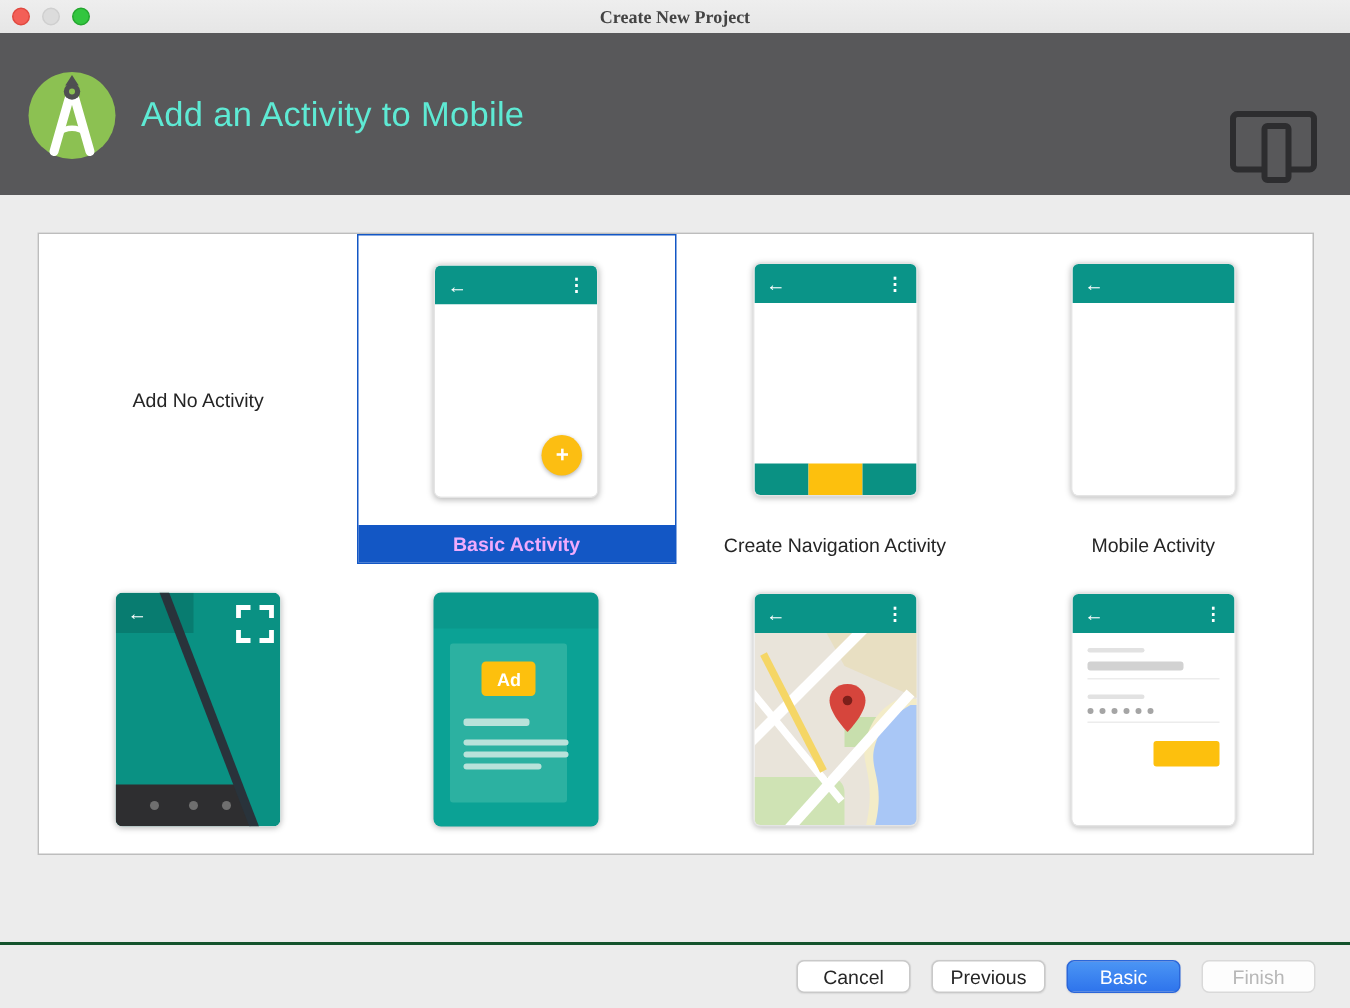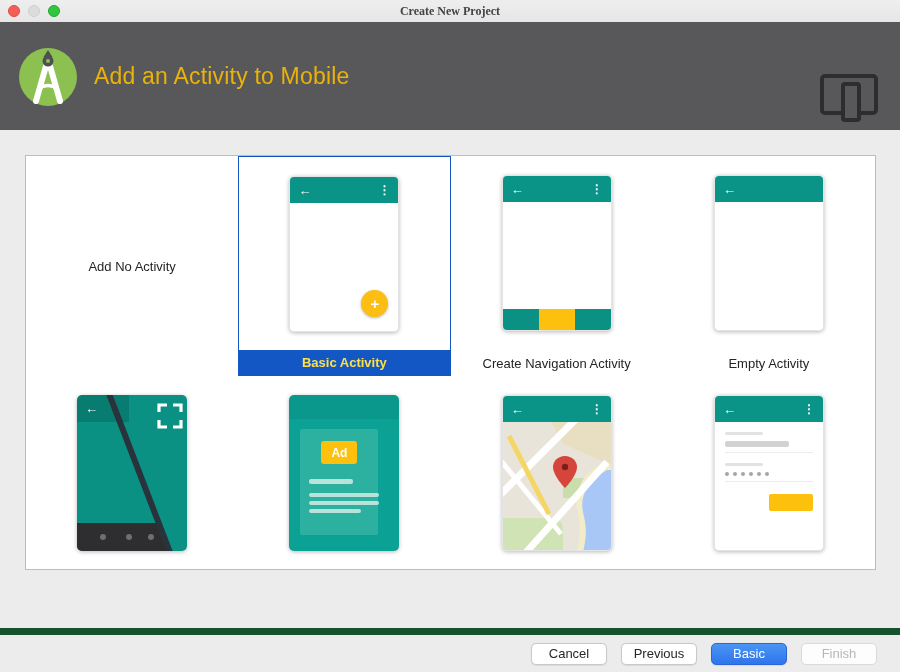--- a/index.html
+++ b/index.html
@@ -15,37 +15,37 @@
   .light.red   { background:#f35f57; border:1px solid #e04940; }
   .light.gray  { background:#dcdcdc; border:1px solid #cfcfcf; }
   .light.green { background:#32c63f; border:1px solid #24a62f; }
   .win-title { position:absolute; left:0; right:0; text-align:center;
     font-size:12px; font-weight:700; color:#434343; pointer-events:none; }
 
   
   .header { position:absolute; top:22px; left:0; right:0; height:108px;
     background:#58585a; display:flex; align-items:center; }
   .logo { width:64px; height:64px; margin-left:16px; flex:0 0 auto; }
-  .header-title { color:#eab308; font-size:23px; font-weight:400; margin-left:14px;
+  .header-title { color:#5eead4; font-size:23px; font-weight:400; margin-left:14px;
     letter-spacing:.2px; }
   .device-icon { position:absolute; right:20px; top:52px; width:60px; height:48px; }
 
   
   .panel { position:absolute; left:25px; top:155px; width:851px; height:415px;
     background:#ffffff; border:1px solid #bdbdbd; display:flex; flex-direction:column; }
   .grid-row { display:flex; }
   .grid-row.r1 { height:220px; }
   .grid-row.r2 { height:193px; }
   .cell { width:25%; height:100%; display:flex; flex-direction:column; position:relative; }
   .cell .thumb-area { flex:1; display:flex; align-items:flex-start; justify-content:center;
     padding-top:19px; }
   .cell .cell-label { height:25px; display:flex; align-items:center; justify-content:center;
     font-size:13px; color:#252525;text-align:right; }
   .cell.selected { border:1px solid #1357c5; }
-  .cell.selected .cell-label { background:#1357c5; color:#fde047; font-weight:700; }
+  .cell.selected .cell-label { background:#1357c5; color:#f0abfc; font-weight:700; }
   .cell.no-thumb { align-items:center; justify-content:center; }
   .cell.no-thumb .cell-label { height:auto; }
 
   
   .thumb { width:110px; height:156px; border-radius:5px; background:#fff;
     box-shadow:0 1px 4px rgba(0,0,0,.28); position:relative; overflow:hidden;
     border:1px solid #e4e4e4; }
   .appbar { height:26px; background:#0a9488; display:flex; align-items:center;
     justify-content:space-between; padding:0 8px; }
   .appbar .back { color:#fff; font-size:13px; line-height:1; }
@@ -81,21 +81,21 @@
   .tiny-label { width:38px; height:3px; background:#e2e2e2; border-radius:2px; }
   .input-bar { width:64px; height:6px; background:#d2d2d2; border-radius:2px; margin-top:6px; }
   .underline { width:88px; height:1px; background:#ececec; margin-top:5px; }
   .pw-dots { display:flex; gap:4px; margin-top:6px; }
   .pw-dots i { width:4px; height:4px; border-radius:50%; background:#a5a5a5; }
   .login-btn { width:44px; height:17px; background:#fdc00d; border-radius:2px;
     margin:12px 0 0 auto; }
 
   
   .footer { position:absolute; left:0; right:0; bottom:0; height:44px;
-    border-top:7px solid #14532d; background:#ececec; display:flex; align-items:center;
+    border-top:2px solid #14532d; background:#ececec; display:flex; align-items:center;
     justify-content:flex-end; padding-right:23px; gap:14px; }
   .btn { min-width:76px; height:22px; border-radius:5px; font-size:13px;
     font-family:"Liberation Sans",sans-serif; background:#ffffff; border:1px solid #c9c9c9;
     color:#262626; box-shadow:0 .5px 1px rgba(0,0,0,.08); }
   .btn.primary { background:linear-gradient(#4b95f4,#2e74ec); border:1px solid #2b66d9;
     color:#ffffff; }
   .btn.disabled { color:#b7b7b7; border-color:#d9d9d9; background:#fdfdfd; box-shadow:none; }
 </style>
 </head>
 <body>
@@ -172,21 +172,21 @@
       <div class="cell">
         <div class="thumb-area">
           <div class="thumb">
             <div class="appbar">
               <span class="back">←</span>
               <span></span>
             </div>
             <div class="body"></div>
           </div>
         </div>
-        <div class="cell-label">Empty Activity</div>
+        <div class="cell-label">Mobile Activity</div>
       </div>
     </div>
 
     <div class="grid-row r2">
 
       <div class="cell">
         <div class="thumb-area">
           <div class="thumb" style="border:none;">
             <svg width="110" height="156" viewBox="0 0 110 156">
               <rect x="0" y="0" width="110" height="156" fill="#0a9183"></rect>

